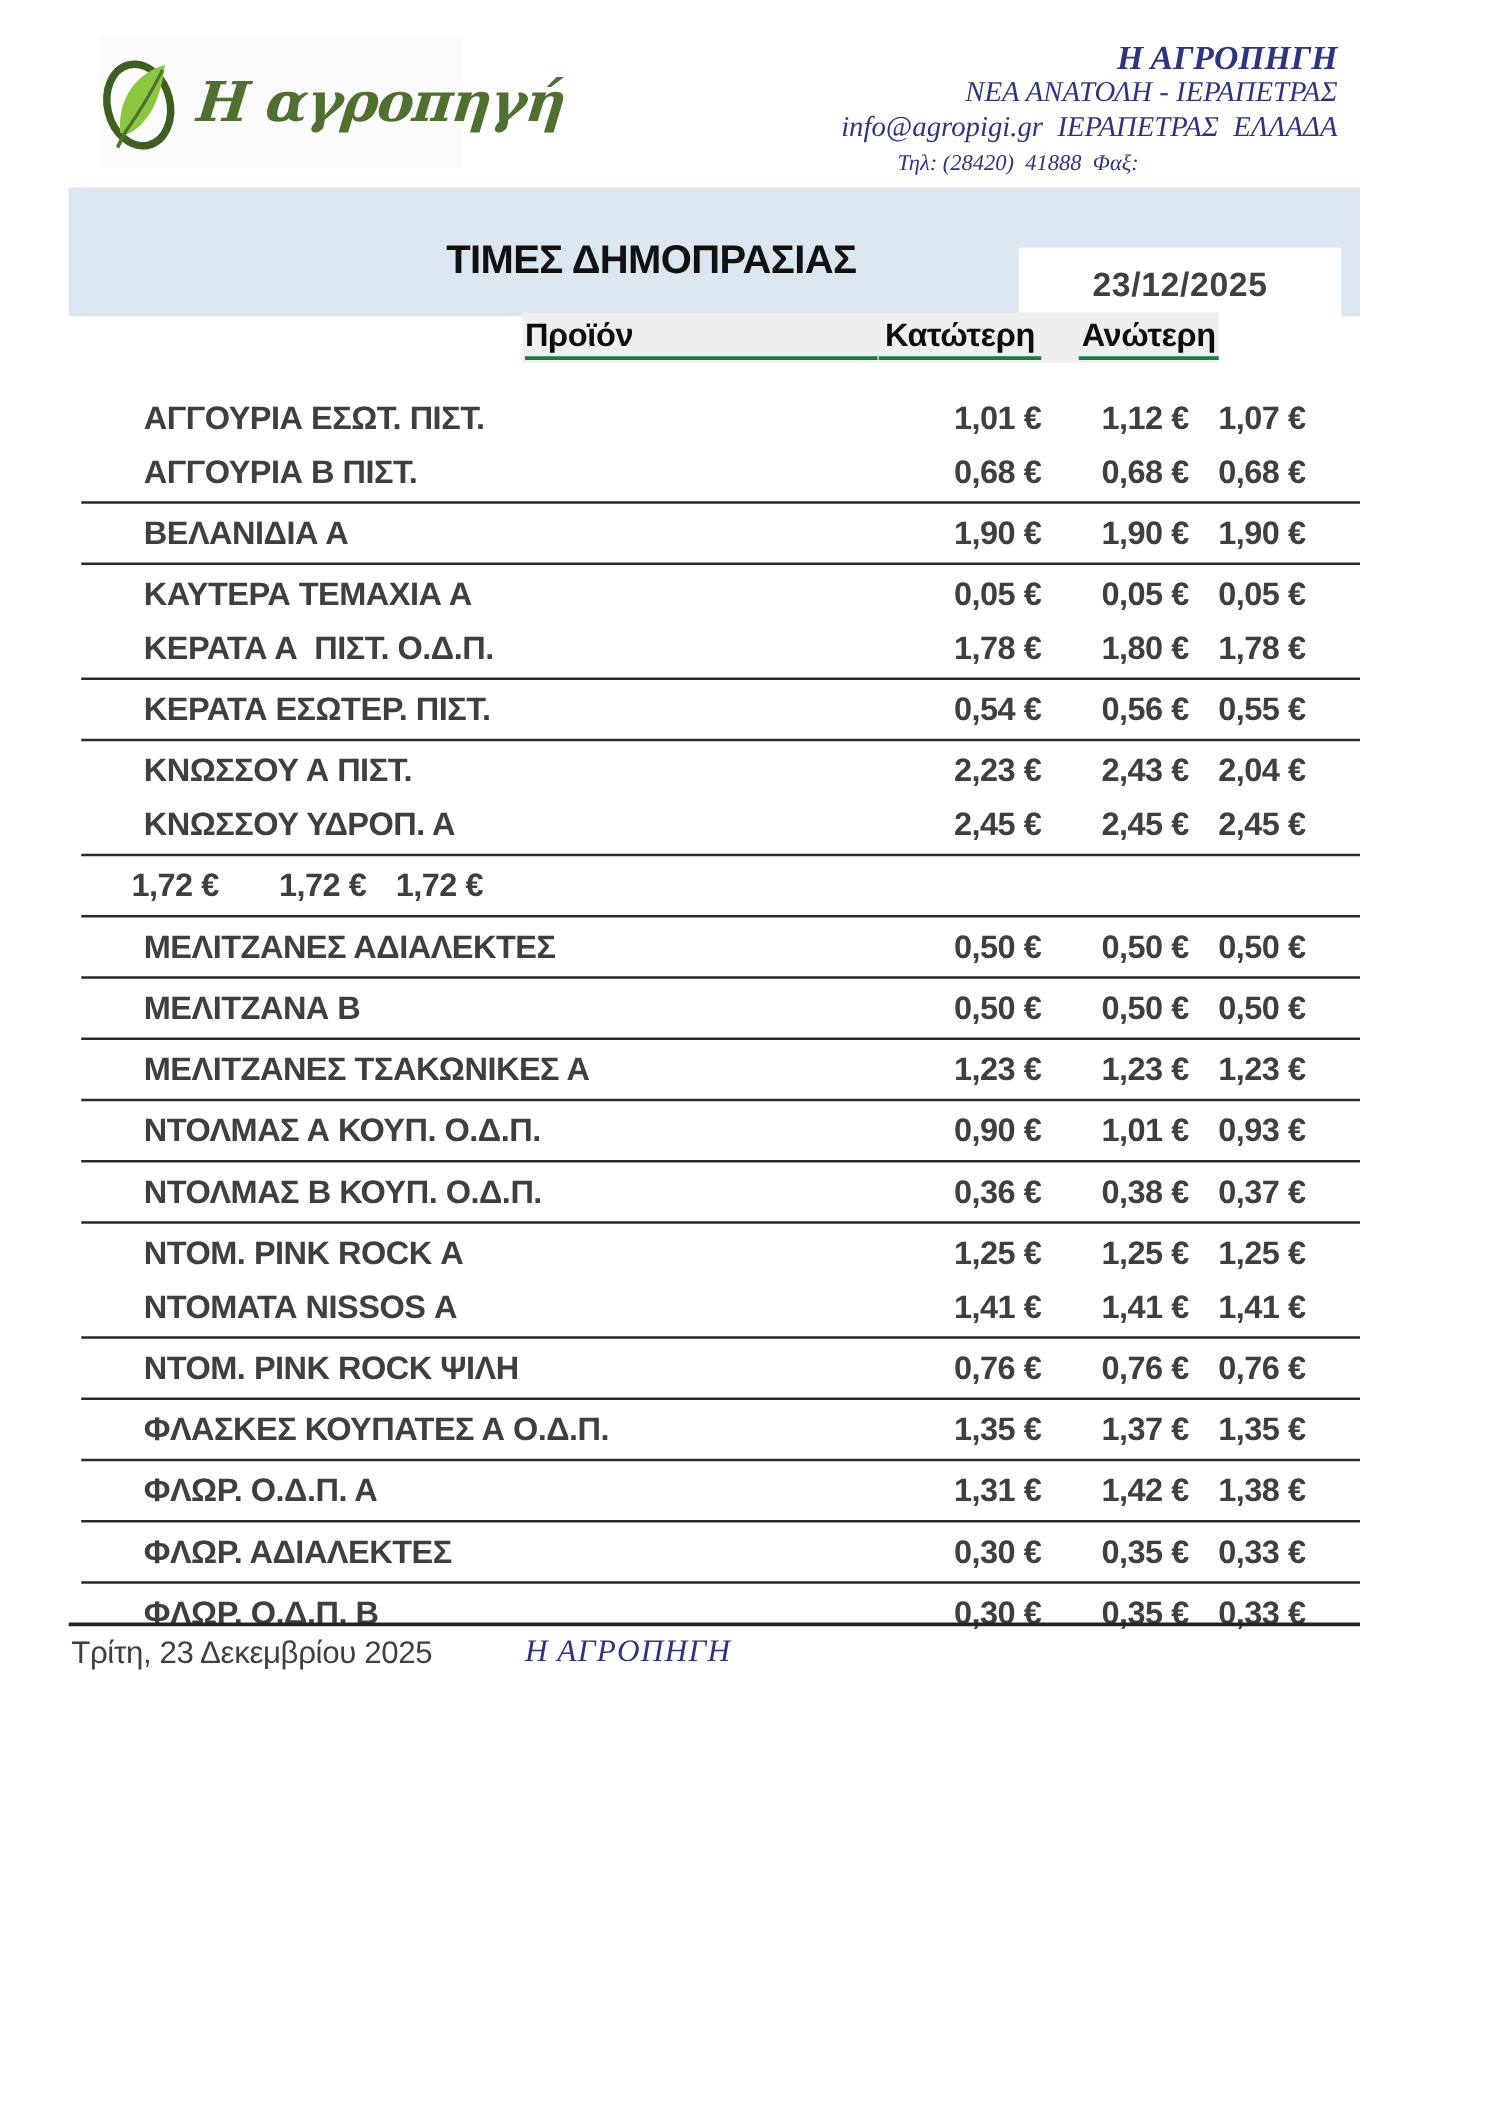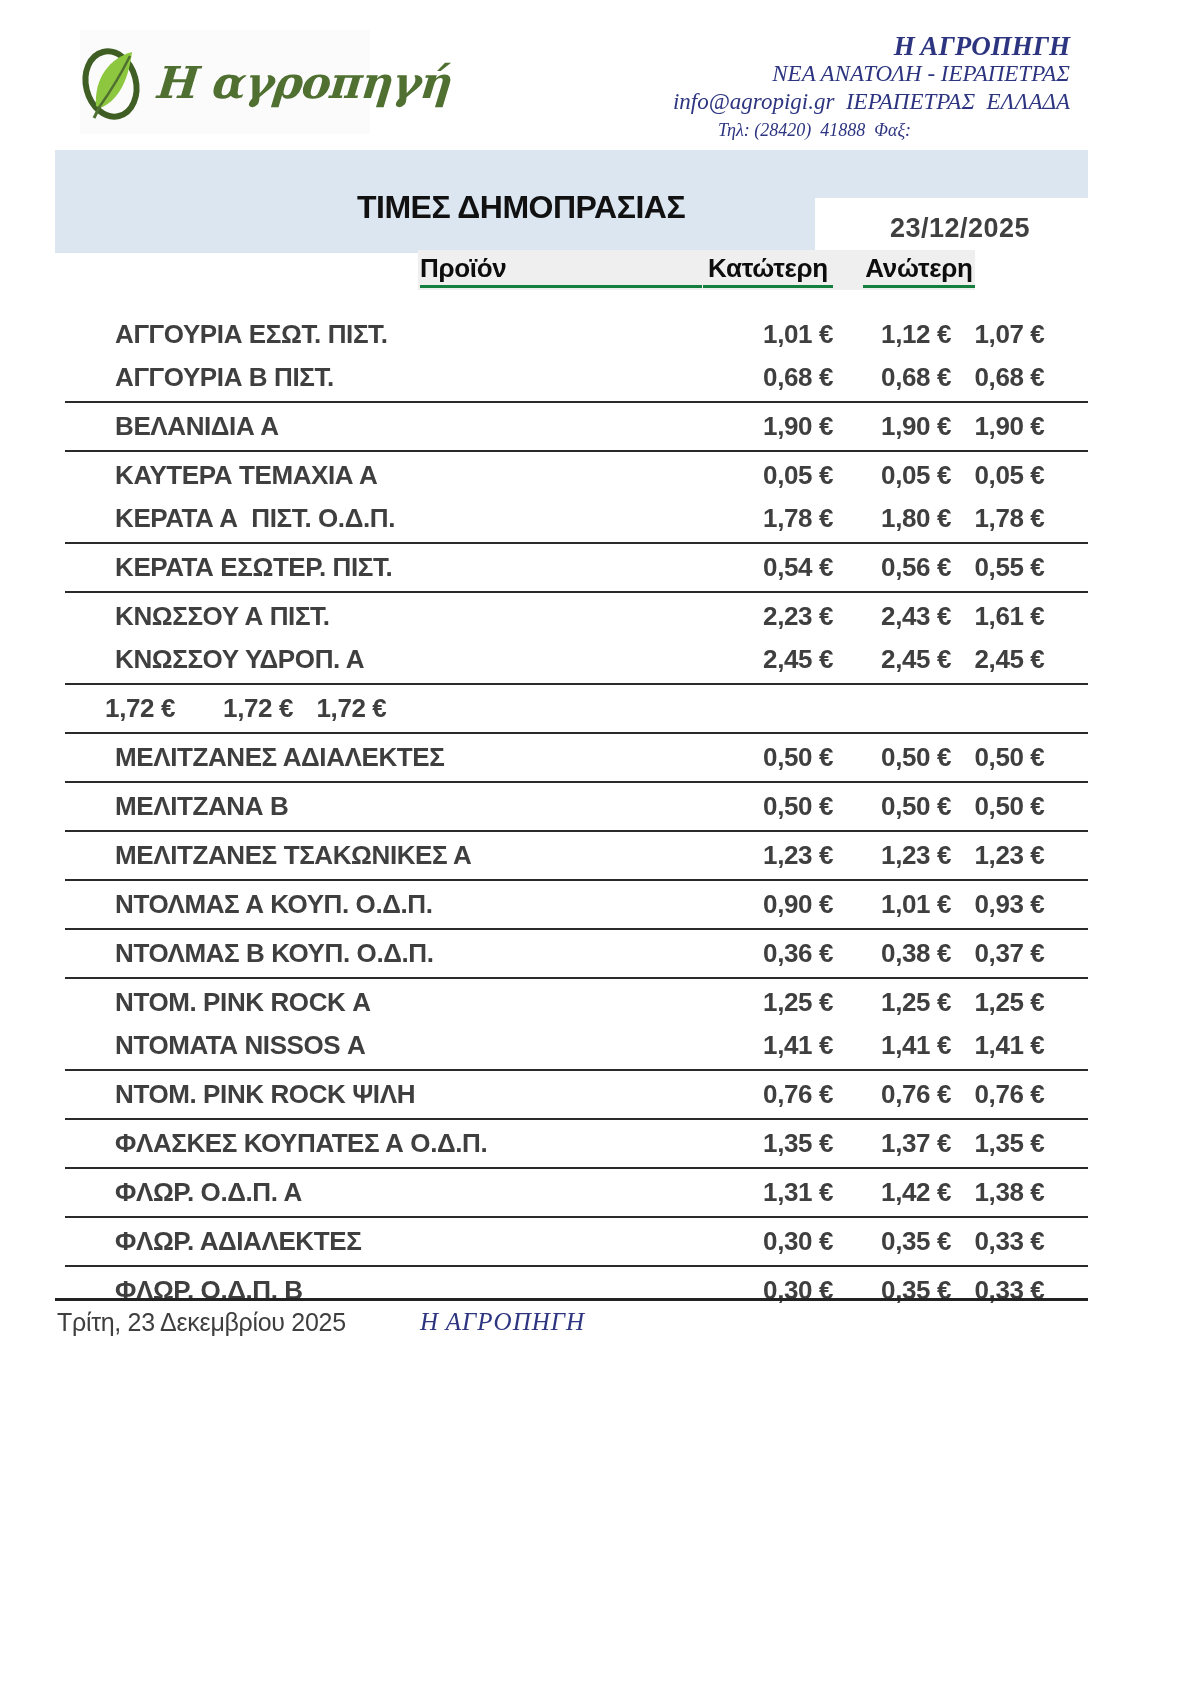--- a/index.html
+++ b/index.html
@@ -25,21 +25,21 @@
   .lh-company { font-size:27px; font-weight:bold; }
   .lh-line   { font-size:23px; }
   .lh-phone  { font-size:18px; text-align:left; margin-left:108px; }
 
   
   .title-band { position:absolute; left:55px; top:150px; width:1033px; height:103px;
                 background:#dce6f1; }
   .page-title { position:absolute; left:357px; top:189px; font-size:32px;
                 font-weight:bold; color:#111111; letter-spacing:-0.5px; white-space:nowrap; }
   .date-box { position:absolute; left:815px; top:198px; width:258px; height:60px;
-              background:#ffffff; display:flex; align-items:center; justify-content:center;padding-left:16px; }
+              background:#ffffff; display:flex; align-items:center; justify-content:center; }
   .date-text { font-size:27px; font-weight:bold; color:#404040; letter-spacing:0.5px; }
 
   
   .header-band { position:absolute; left:418px; top:250px; width:557px; height:40px;
                  background:#efefef; }
   .th { position:absolute; top:252px; height:33px; line-height:33px; font-size:26px;
         font-weight:bold; color:#0d0d0d; border-bottom:3px solid #15803d;
         letter-spacing:-0.3px; }
   .th-product { left:420px; width:282px; text-align:left; }
   .th-lower   { left:703px; width:130px; text-align:center; }
@@ -138,21 +138,21 @@
       <span class="cell-product">ΚΕΡΑΤΑ ΕΣΩΤΕΡ. ΠΙΣΤ.</span>
       <span class="cell-p1">0,54 €</span>
       <span class="cell-p2">0,56 €</span>
       <span class="cell-p3">0,55 €</span>
     </div>
   <div class="sep"></div>
     <div class="trow">
       <span class="cell-product">ΚΝΩΣΣΟΥ Α ΠΙΣΤ.</span>
       <span class="cell-p1">2,23 €</span>
       <span class="cell-p2">2,43 €</span>
-      <span class="cell-p3">1,61 €</span>
+      <span class="cell-p3">2,04 €</span>
     </div>
 
     <div class="trow">
       <span class="cell-product">ΚΝΩΣΣΟΥ ΥΔΡΟΠ. Α</span>
       <span class="cell-p1">2,45 €</span>
       <span class="cell-p2">2,45 €</span>
       <span class="cell-p3">2,45 €</span>
     </div>
   <div class="sep"></div>
     <div class="trow">

